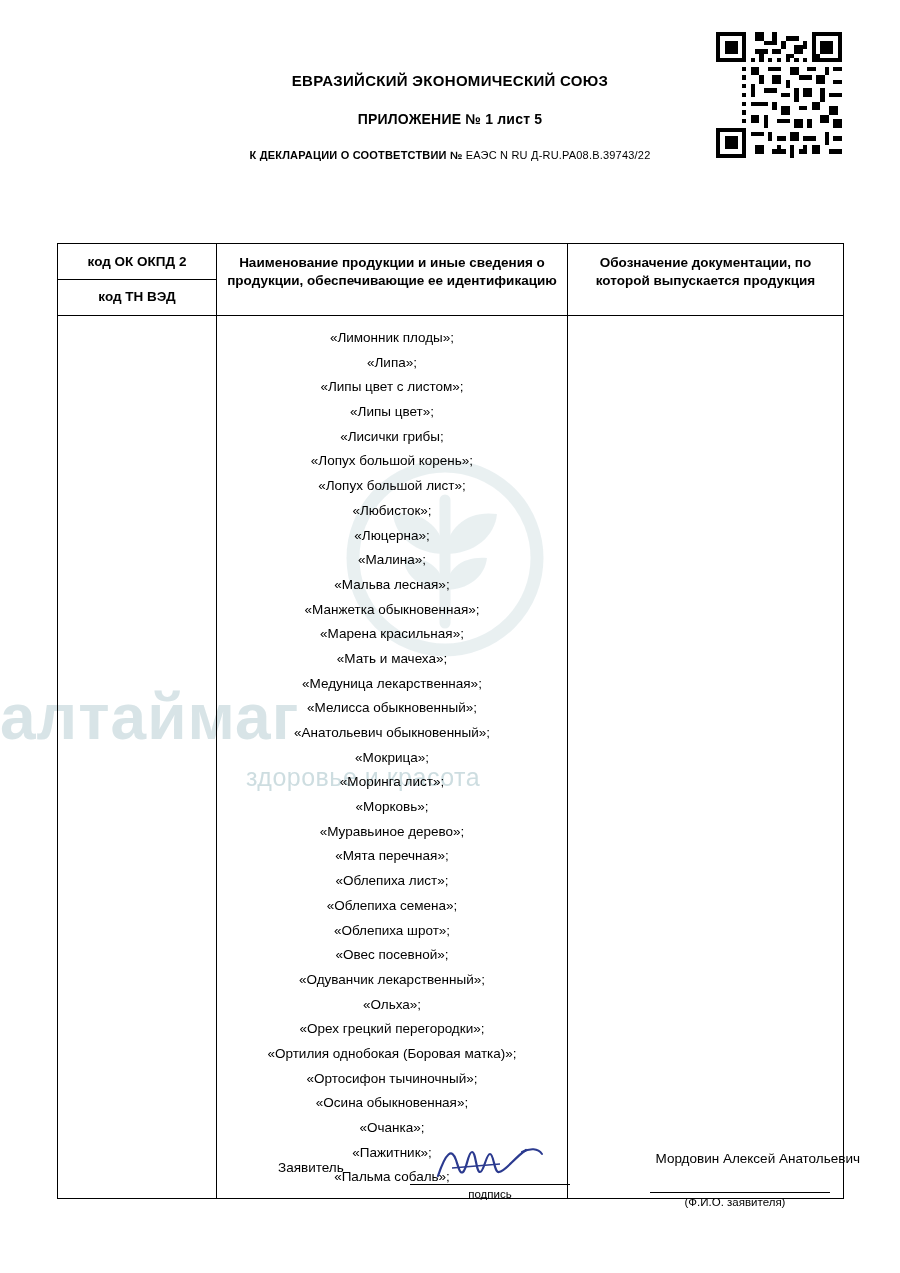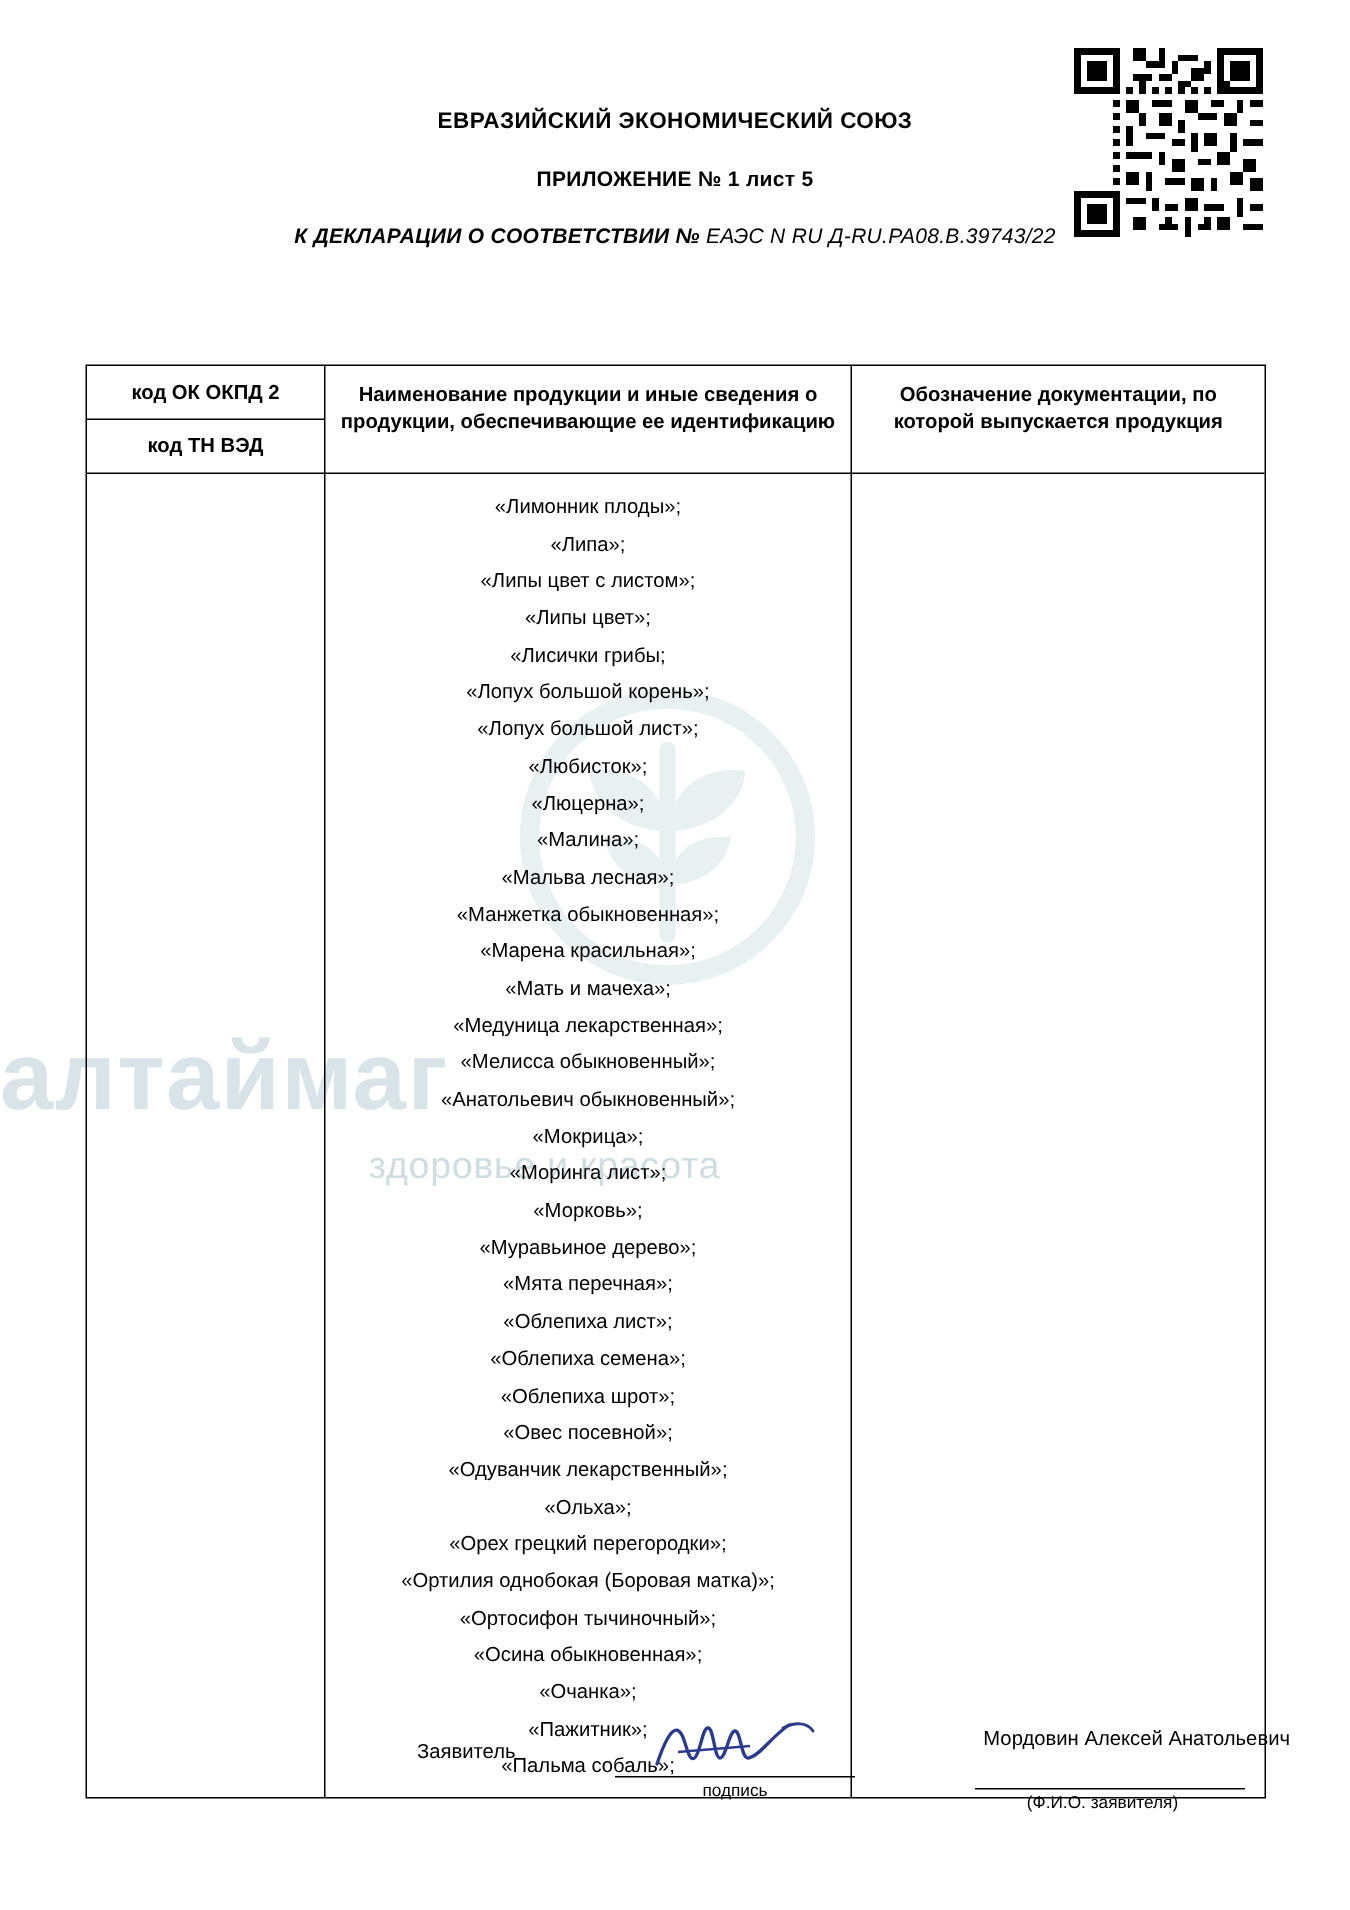--- a/index.html
+++ b/index.html
@@ -45,23 +45,22 @@
     letter-spacing: 0.3px;
     margin-bottom: 22px;
   }
   .hdr-line2 {
     font-size: 14px;
     font-weight: bold;
     letter-spacing: 0.2px;
     margin-bottom: 22px;
   }
   .hdr-line3 {
-    font-size: 14px;
+    font-size: 11px;
     letter-spacing: 0.2px;
-    font-style: italic;
   }
   .hdr-line3 b { font-weight: bold; }
 
   
   .watermark {
     position: absolute;
     top: 430px;
     left: 0;
     width: 900px;
     height: 420px;

